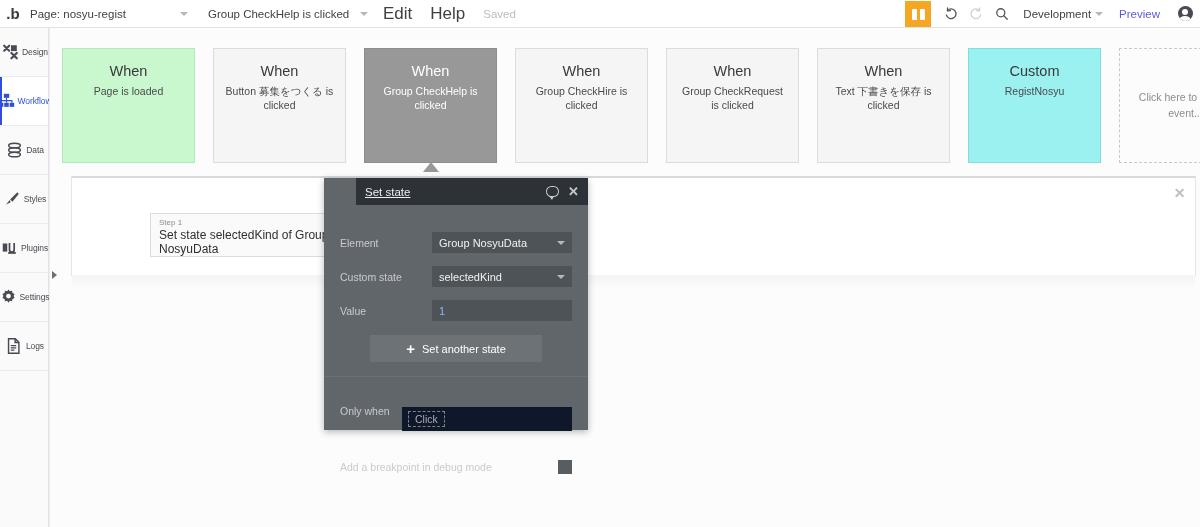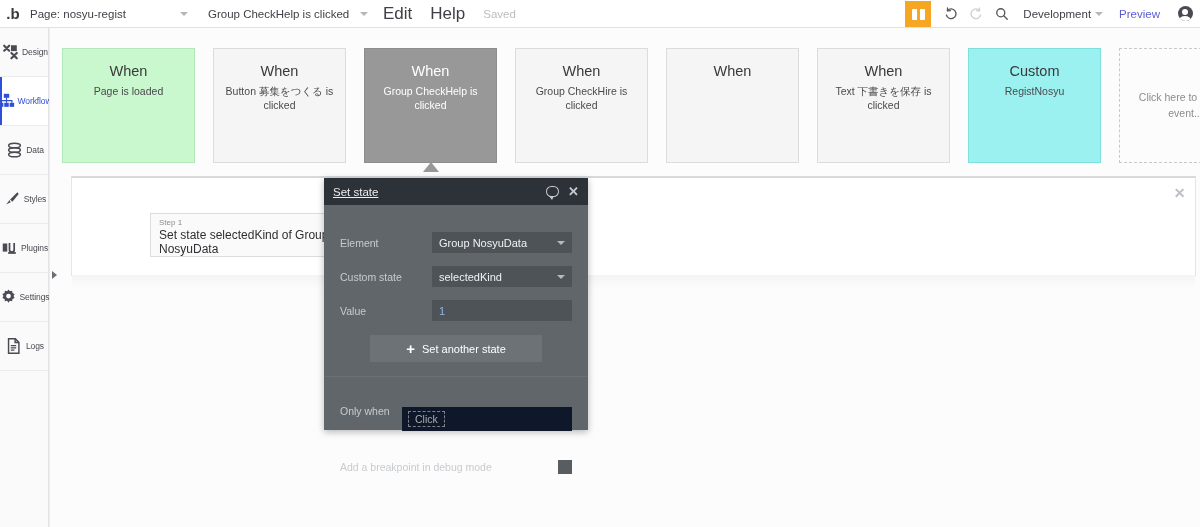--- a/index.html
+++ b/index.html
@@ -149,20 +149,21 @@
   .step-arrow svg { width: 15px; height: 15px; }
 
   
   #dialog {
     position: absolute; left: 324px; top: 178px; width: 264px; height: 252px;
     background: #61666b; box-shadow: 0 2px 7px rgba(0,0,0,0.28);
   }
   .dlg-head {
     height: 27px; background: #2d3238; display: flex; align-items: center;
     padding: 0 9px;
+    margin-left: 32px;
   }
   .dlg-title { font-size: 11.5px; color: #eceef0; text-decoration: underline; }
   .dlg-head-icons { margin-left: auto; display: flex; align-items: center; gap: 9px; }
   .bubble-ico { width: 13px; height: 11px; border: 1.4px solid #c6cace;
                 border-radius: 50%/60%; position: relative; }
   .bubble-ico:after {
     content:""; position:absolute; left:2px; bottom:-4px; width:0;height:0;
     border-left:3px solid transparent; border-right:2px solid transparent;
     border-top:4px solid #c6cace;
   }
@@ -362,20 +363,21 @@
       <div class="ec-desc">Group CheckHelp is clicked</div>
     </div>
 
     <div class="ecard white">
       <div class="ec-when">When</div>
       <div class="ec-desc">Group CheckHire is clicked</div>
     </div>
 
     <div class="ecard white">
       <div class="ec-when">When</div>
+      <div class="ec-desc">Group CheckRequest is clicked</div>
     </div>
 
     <div class="ecard white">
       <div class="ec-when">When</div>
       <div class="ec-desc">Text 下書きを保存 is clicked</div>
     </div>
 
     <div class="ecard cyan">
       <div class="ec-when">Custom</div>
       <div class="ec-desc">RegistNosyu</div>

